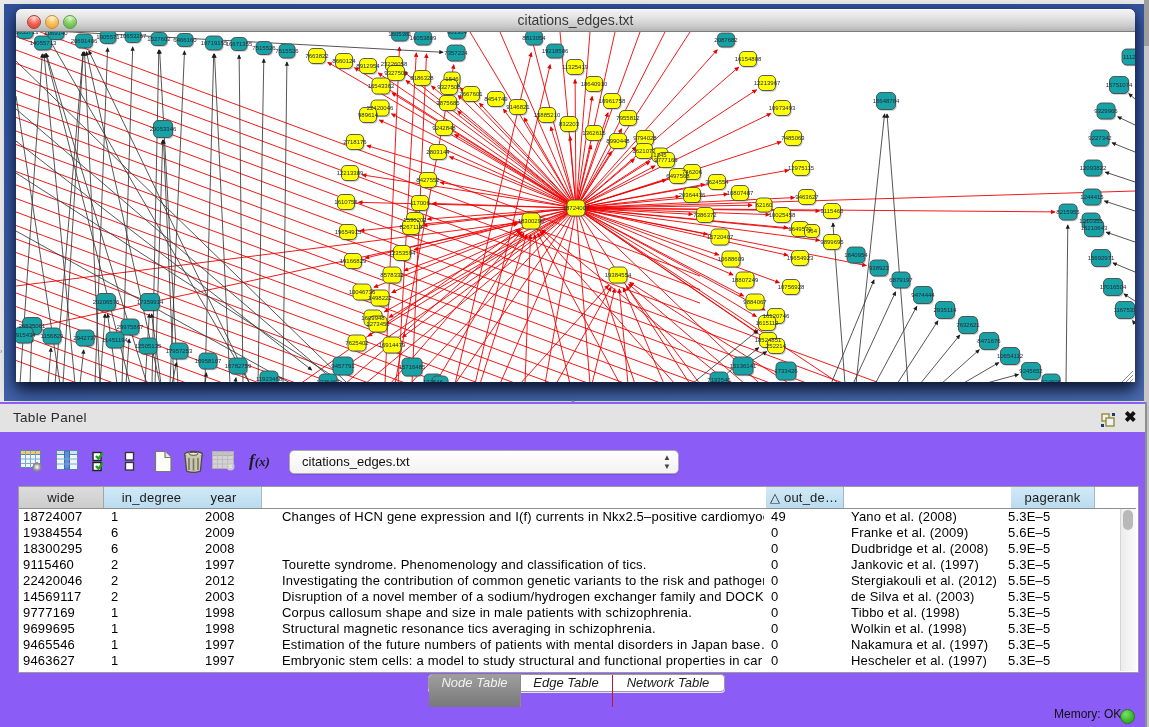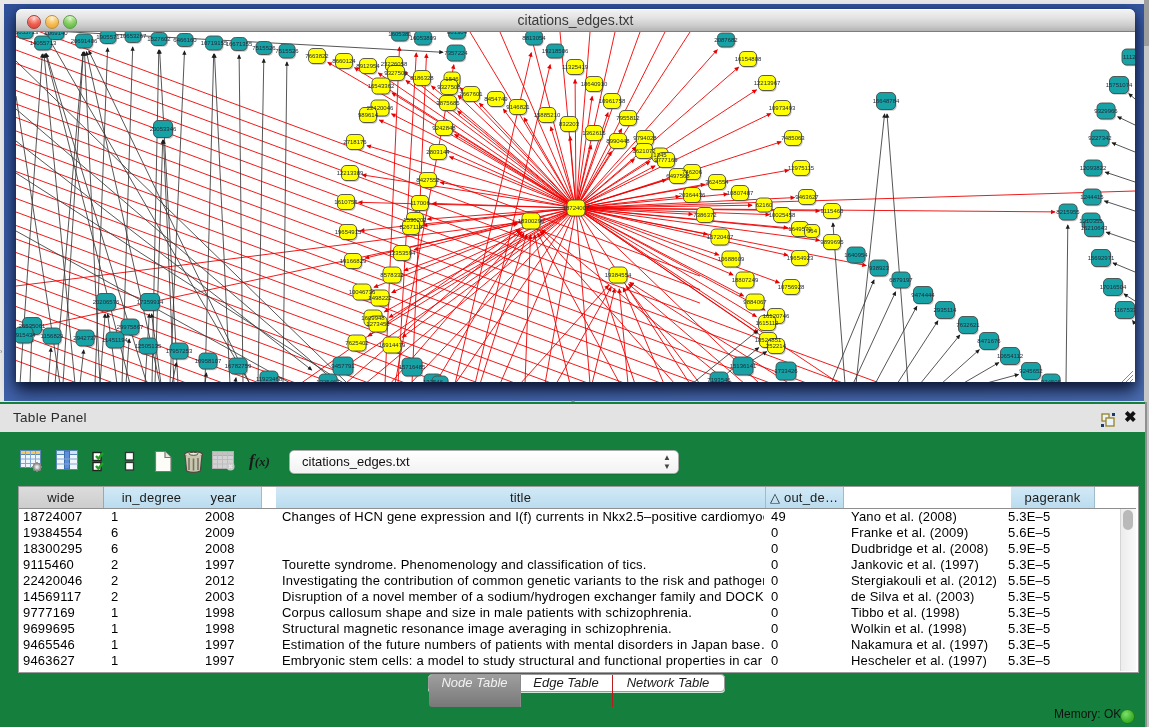--- a/index.html
+++ b/index.html
@@ -15,21 +15,21 @@
 #titlebar{position:absolute;left:0;top:0;width:100%;height:22px;
   background:linear-gradient(#f4f4f4 0%,#e3e3e3 40%,#cccccc 75%,#b3b3b3 100%);
   border-radius:6px 6px 0 0;border-bottom:1px solid #7e7e7e;
   box-shadow:inset 0 1px 0 rgba(255,255,255,.85);}
 #title{position:absolute;left:0;right:0;top:3px;text-align:center;font-size:14px;color:#3a3a3a;}
 .tl{position:absolute;top:6px;width:12px;height:12px;border-radius:50%;}
 #tl-r{left:11px;background:radial-gradient(circle at 50% 22%,#ffd9d2 0%,#f98e82 28%,#ee5c4e 55%,#d8402f 100%);border:0.5px solid #ad3a30;box-shadow:inset 0 1px 1px rgba(255,255,255,.6);}
 #tl-y{left:29px;background:radial-gradient(circle at 50% 22%,#fff3cf 0%,#fbd286 28%,#f5bb51 55%,#e8a028 100%);border:0.5px solid #bd8f35;box-shadow:inset 0 1px 1px rgba(255,255,255,.6);}
 #tl-g{left:47px;background:radial-gradient(circle at 50% 22%,#e2f8d2 0%,#a4dd84 28%,#7cc95c 55%,#57ad3c 100%);border:0.5px solid #5a9e44;box-shadow:inset 0 1px 1px rgba(255,255,255,.6);}
 #canvas{position:absolute;left:0;top:23px;width:1119px;height:350px;background:#fff;overflow:hidden;box-shadow:inset 0 0 0 1px rgba(70,70,70,0.25);}
-#tablepanel{position:absolute;left:0;top:402px;width:1149px;height:325px;background:#15803d;}
+#tablepanel{position:absolute;left:0;top:402px;width:1149px;height:325px;background:#8b5cf6;}
 #tp-head{position:absolute;left:0;top:2px;width:1145px;height:28px;background:#e3e3e3;}
 #tp-title{position:absolute;left:13px;top:6px;font-size:13.5px;letter-spacing:0.3px;color:#2b2b2b;}
 #tp-x{position:absolute;left:1124px;top:4px;font-size:15px;font-weight:bold;color:#111;}
 #tp-float{position:absolute;left:1101px;top:9px;width:14px;height:14px;}
 #rightstrip-bot{position:absolute;left:1145px;top:402px;width:2px;height:325px;background:#8f8f8f;}
 #rightstrip-bot2{position:absolute;left:1147px;top:402px;width:2px;height:325px;background:#c4c4c4;}
 #toolbar{position:absolute;left:0;top:32px;width:1145px;height:52px;}
 .ticon{position:absolute;top:16px;}
 #combo{position:absolute;left:289px;top:16px;width:388px;height:22px;background:linear-gradient(#ffffff,#f2f2f2);
   border:1px solid #ababab;border-radius:5px;box-shadow:0 1px 1px rgba(0,0,0,.12);}
@@ -813,21 +813,20 @@
    <div id="combo">
         <span>citations_edges.txt</span>
         <div class="spin">▲<br>▼</div>
       </div>
  </div>
  <div id="tbl">
    <div id="thead">
      <div class="th" id="th0">wide</div>
      <div class="th" id="th1">in_degree</div>
      <div class="th" id="th2">year</div>
-     <div class="th" id="th3">title</div>
      <div class="th" id="th4">△ out_de…</div>
      <div class="th" id="th6">pagerank</div>
    </div>
    <div id="tbody">
 <div class="tr">
           <div class="c0">18724007</div>
           <div class="c1">1</div>
           <div class="c2">2008</div>
           <div class="c3">Changes of HCN gene expression and I(f) currents in Nkx2.5–positive cardiomyoc…</div>
           <div class="c4">49</div>
@@ -883,21 +882,21 @@
           <div class="c2">1998</div>
           <div class="c3">Corpus callosum shape and size in male patients with schizophrenia.</div>
           <div class="c4">0</div>
           <div class="c5">Tibbo et al. (1998)</div>
           <div class="c6">5.3E–5</div>
         </div>
 <div class="tr">
           <div class="c0">9699695</div>
           <div class="c1">1</div>
           <div class="c2">1998</div>
-          <div class="c3">Structural magnetic resonance image averaging in schizophrenia.</div>
+          <div class="c3">Structural magnetic resonance tics averaging in schizophrenia.</div>
           <div class="c4">0</div>
           <div class="c5">Wolkin et al. (1998)</div>
           <div class="c6">5.3E–5</div>
         </div>
 <div class="tr">
           <div class="c0">9465546</div>
           <div class="c1">1</div>
           <div class="c2">1997</div>
           <div class="c3">Estimation of the future numbers of patients with mental disorders in Japan base…</div>
           <div class="c4">0</div>

